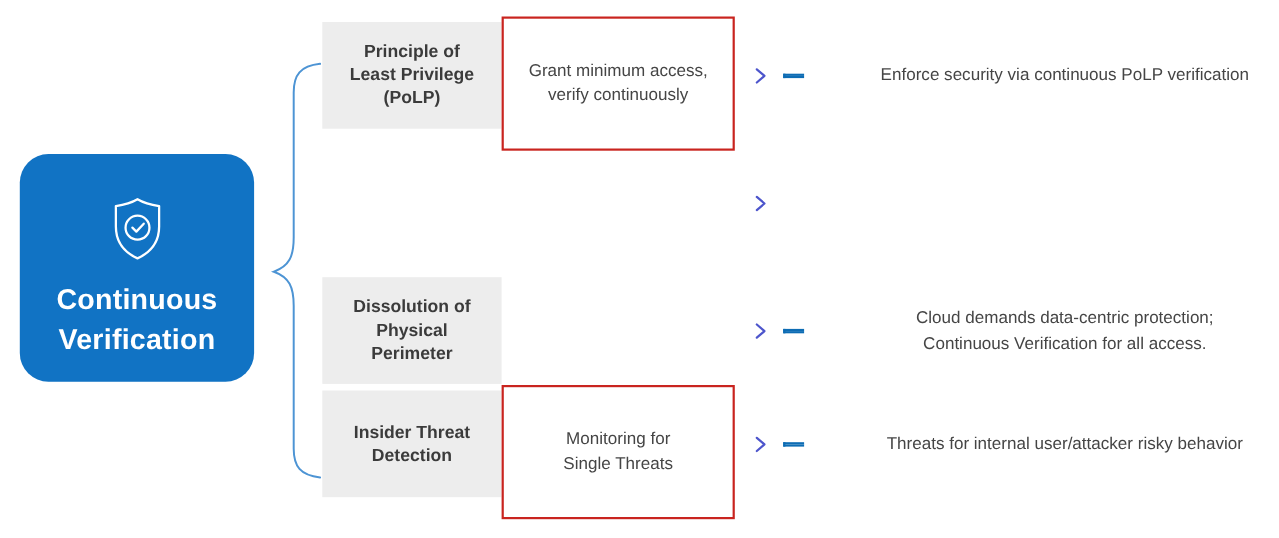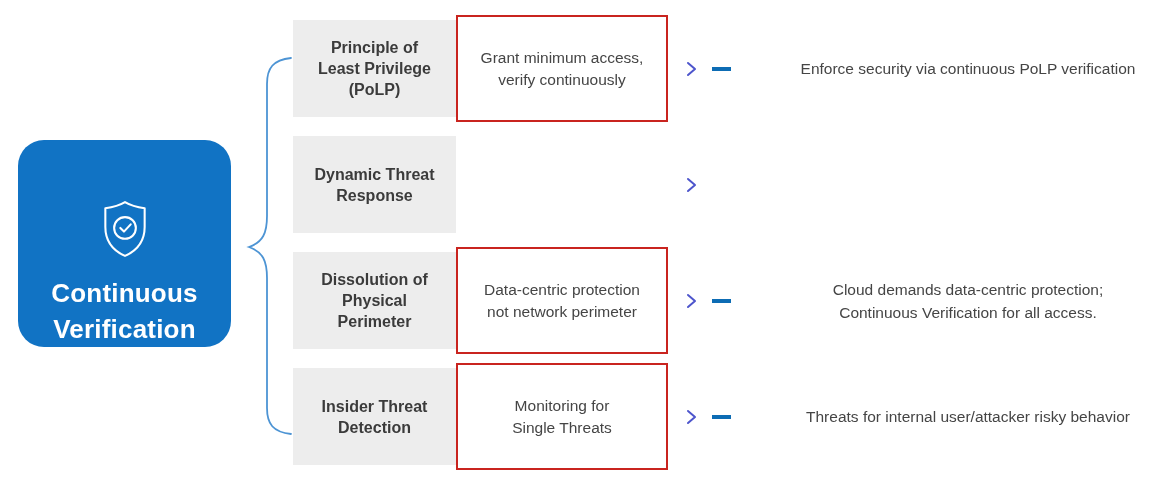--- a/index.html
+++ b/index.html
@@ -17,21 +17,21 @@
   
   .root-card {
     position: absolute;
     left: 18px; top: 140px;
     width: 213px; height: 207px;
     background: #1173c4;
     border-radius: 26px;
     display: flex;
     flex-direction: column;
     align-items: center;
-    justify-content: flex-end;
+    justify-content: flex-start;
     padding-top: 38px;
   }
   .root-icon { width: 50px; height: 60px; }
   .root-title {
     margin-top: 16px;
     color: #ffffff;
     font-size: 26px;
     font-weight: 700;
     line-height: 36px;
     text-align: center;
@@ -45,21 +45,21 @@
   
   .row {
     position: absolute;
     left: 293px;
     width: 870px;
     height: 107px;
   }
   .row-1 { top: 15px; }
   .row-2 { top: 131px; }
   .row-3 { top: 247px; }
-  .row-4 { top: 363px; }
+  .row-4 { top: 350px; }
 
   .label-box {
     position: absolute;
     left: 0; top: 5px;
     width: 163px; height: 97px;
     background: #ededed;
     display: flex;
     align-items: center;
     justify-content: center;
     text-align: center;
@@ -68,21 +68,21 @@
     font-size: 16px;
     font-weight: 700;
     color: #3b3b3b;
     line-height: 21px;
     white-space: pre-line;
   }
 
   .summary-box {
     position: absolute;
     left: 163px; top: 0;
-    width: 212px; height: 107px;
+    width: 212px; height: 122px;
     background: #ffffff;
     border: 2px solid #c9241f;
     display: flex;
     align-items: center;
     justify-content: center;
     text-align: center;
     padding: 4px 8px;
   }
   .summary-text {
     font-size: 15.5px;
@@ -176,42 +176,34 @@
       </svg>
     </div>
     <div class="detail-group">
       <div class="bracket bracket-left"></div>
       <div class="detail-text">Enforce security via continuous PoLP verification</div>
       <div class="bracket bracket-right"></div>
     </div>
   </div>
 
   <div class="row row-2">
-    <div class="label-box">
-      <div class="label-text">Dynamic Threat
-Response</div>
-    </div>
     <div class="arrow-wrap">
       <svg width="26" height="18" viewBox="0 0 26 18">
         <path d="M2 9 L19 9" stroke="url(#ag1)" stroke-width="2" stroke-linecap="round" fill="none"></path>
         <path d="M13 3 L20 9 L13 15" stroke="#4d55cc" stroke-width="2" stroke-linecap="round" stroke-linejoin="round" fill="none"></path>
       </svg>
     </div>
   </div>
 
   <div class="row row-3">
     <div class="label-box">
       <div class="label-text">Dissolution of
 Physical
 Perimeter</div>
     </div>
-    <div class="summary-box">
-      <div class="summary-text">Data-centric protection
-not network perimeter</div>
-    </div>
     <div class="arrow-wrap">
       <svg width="26" height="18" viewBox="0 0 26 18">
         <path d="M2 9 L19 9" stroke="url(#ag1)" stroke-width="2" stroke-linecap="round" fill="none"></path>
         <path d="M13 3 L20 9 L13 15" stroke="#4d55cc" stroke-width="2" stroke-linecap="round" stroke-linejoin="round" fill="none"></path>
       </svg>
     </div>
     <div class="detail-group">
       <div class="bracket bracket-left"></div>
       <div class="detail-text">Cloud demands data-centric protection;
 Continuous Verification  for all access.</div>

